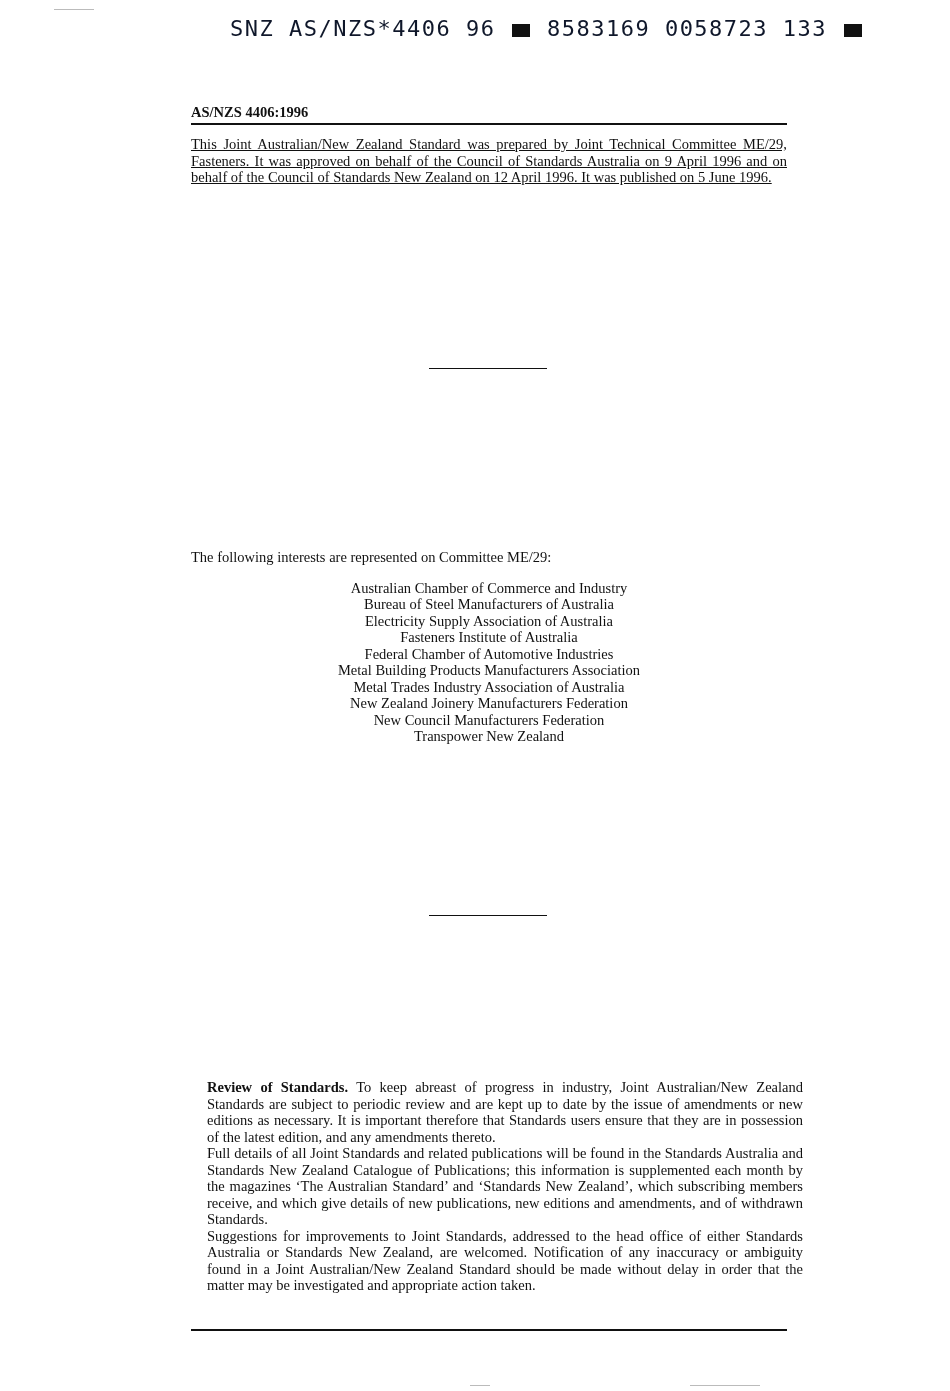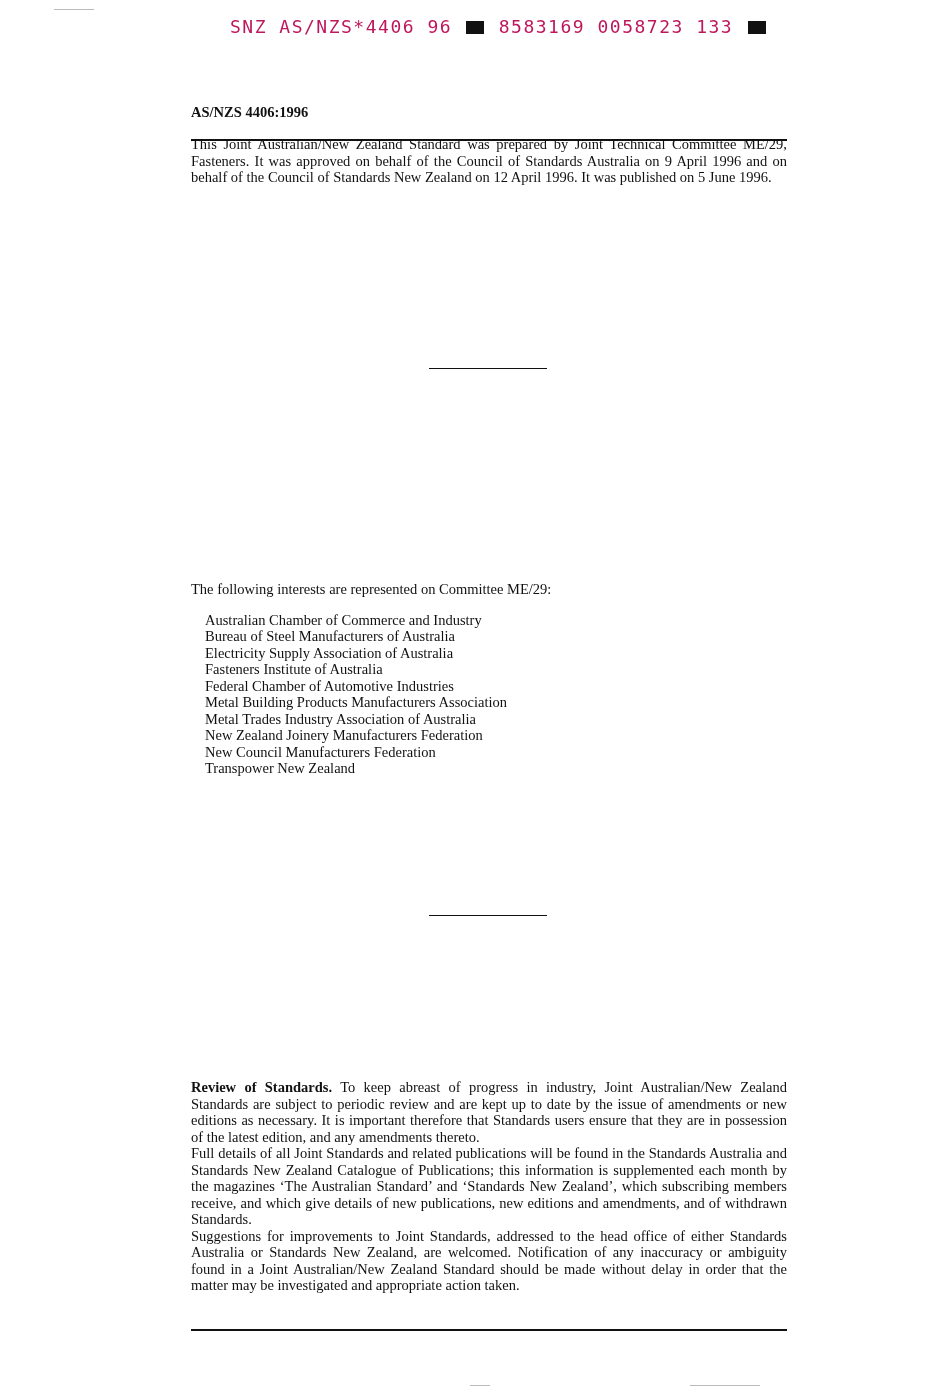--- a/index.html
+++ b/index.html
@@ -1,34 +1,34 @@
 <!DOCTYPE html>
 <html><head>
 <meta charset="utf-8">
 <style>
   html, body { margin: 0; padding: 0; background: #ffffff; }
   body { width: 950px; height: 1391px; position: relative; overflow: hidden; font-family: "Liberation Serif", serif; color: #111; }
   .header-code {
     position: absolute; top: 16px; left: 230px; width: 520px;
-    font-family: "DejaVu Sans Mono", monospace; font-size: 18px; letter-spacing: 1.5px; color: #be185d;
+    font-family: "DejaVu Sans Mono", monospace; font-size: 22px; letter-spacing: 1.5px; color: #0f172a;
     white-space: nowrap;
   }
   .blk { display: inline-block; width: 18px; height: 13px; background: #111; vertical-align: -1px; margin: 0 2px; }
   .doc-id {
     position: absolute; top: 104px; left: 191px; width: 596px;
-    font-weight: bold; font-size: 14.5px; padding-bottom: 18px; border-bottom: 2px solid #111;
+    font-weight: bold; font-size: 14.5px; padding-bottom: 2px; border-bottom: 2px solid #111;
   }
   .para { font-size: 14.5px; line-height: 16.5px; text-align: justify; text-align-last: left; margin: 0; }
-  .intro { position: absolute; top: 136px; left: 191px; width: 596px; }
+  .intro { position: absolute; top: 136px; left: 191px; width: 596px; text-decoration: underline; }
   .rule-short { position: absolute; left: 429px; width: 118px; height: 1px; background: #111; }
   .committee { position: absolute; top: 549px; left: 191px; width: 596px; font-size: 14.5px; }
-  .committee .lead { line-height: 16.5px; margin-bottom: 14px; margin-top: 32px; }
-  .committee ul { list-style: none; margin: 14px; padding: 0; }
+  .committee .lead { line-height: 16.5px; margin-bottom: 14px; }
+  .committee ul { list-style: none; margin: 8px; padding: 0; text-align: center; }
   .committee li { line-height: 16.5px; }
-  .review { position: absolute; top: 1079px; left: 191px; width: 596px; }
+  .review { position: absolute; top: 1079px; left: 207px; width: 596px; }
   .review .para + .para { }
   .bottom-rule { position: absolute; top: 1329px; left: 191px; width: 596px; height: 2px; background: #111; }
   .speck { position: absolute; height: 1px; background: #bbb; }
 </style>
 </head>
 <body>
 
 <div class="header-code">
   <span>SNZ AS/NZS*4406 96</span>
   <span class="blk"></span>

